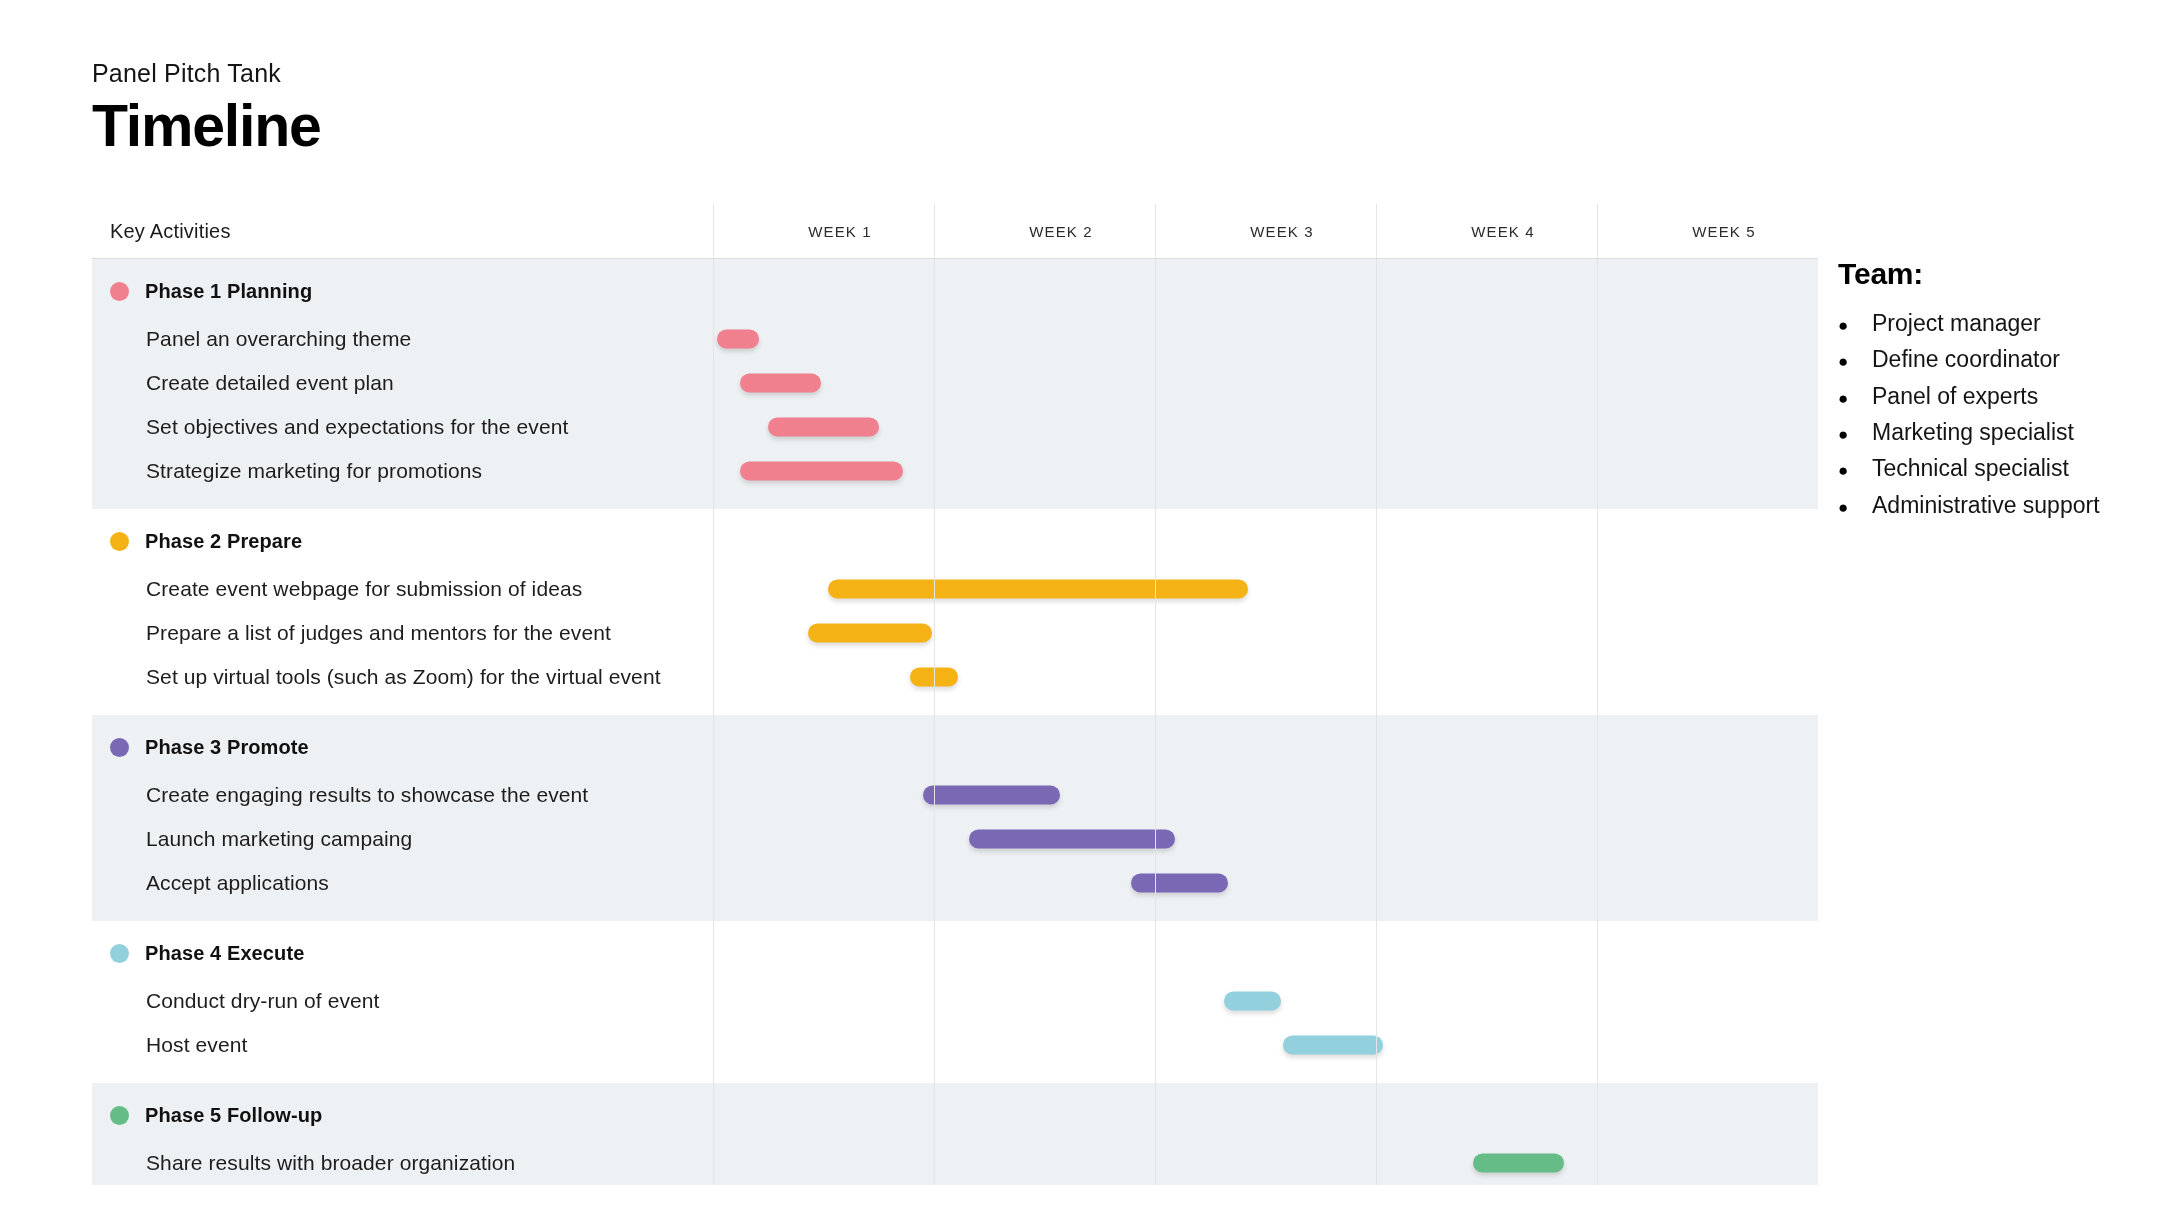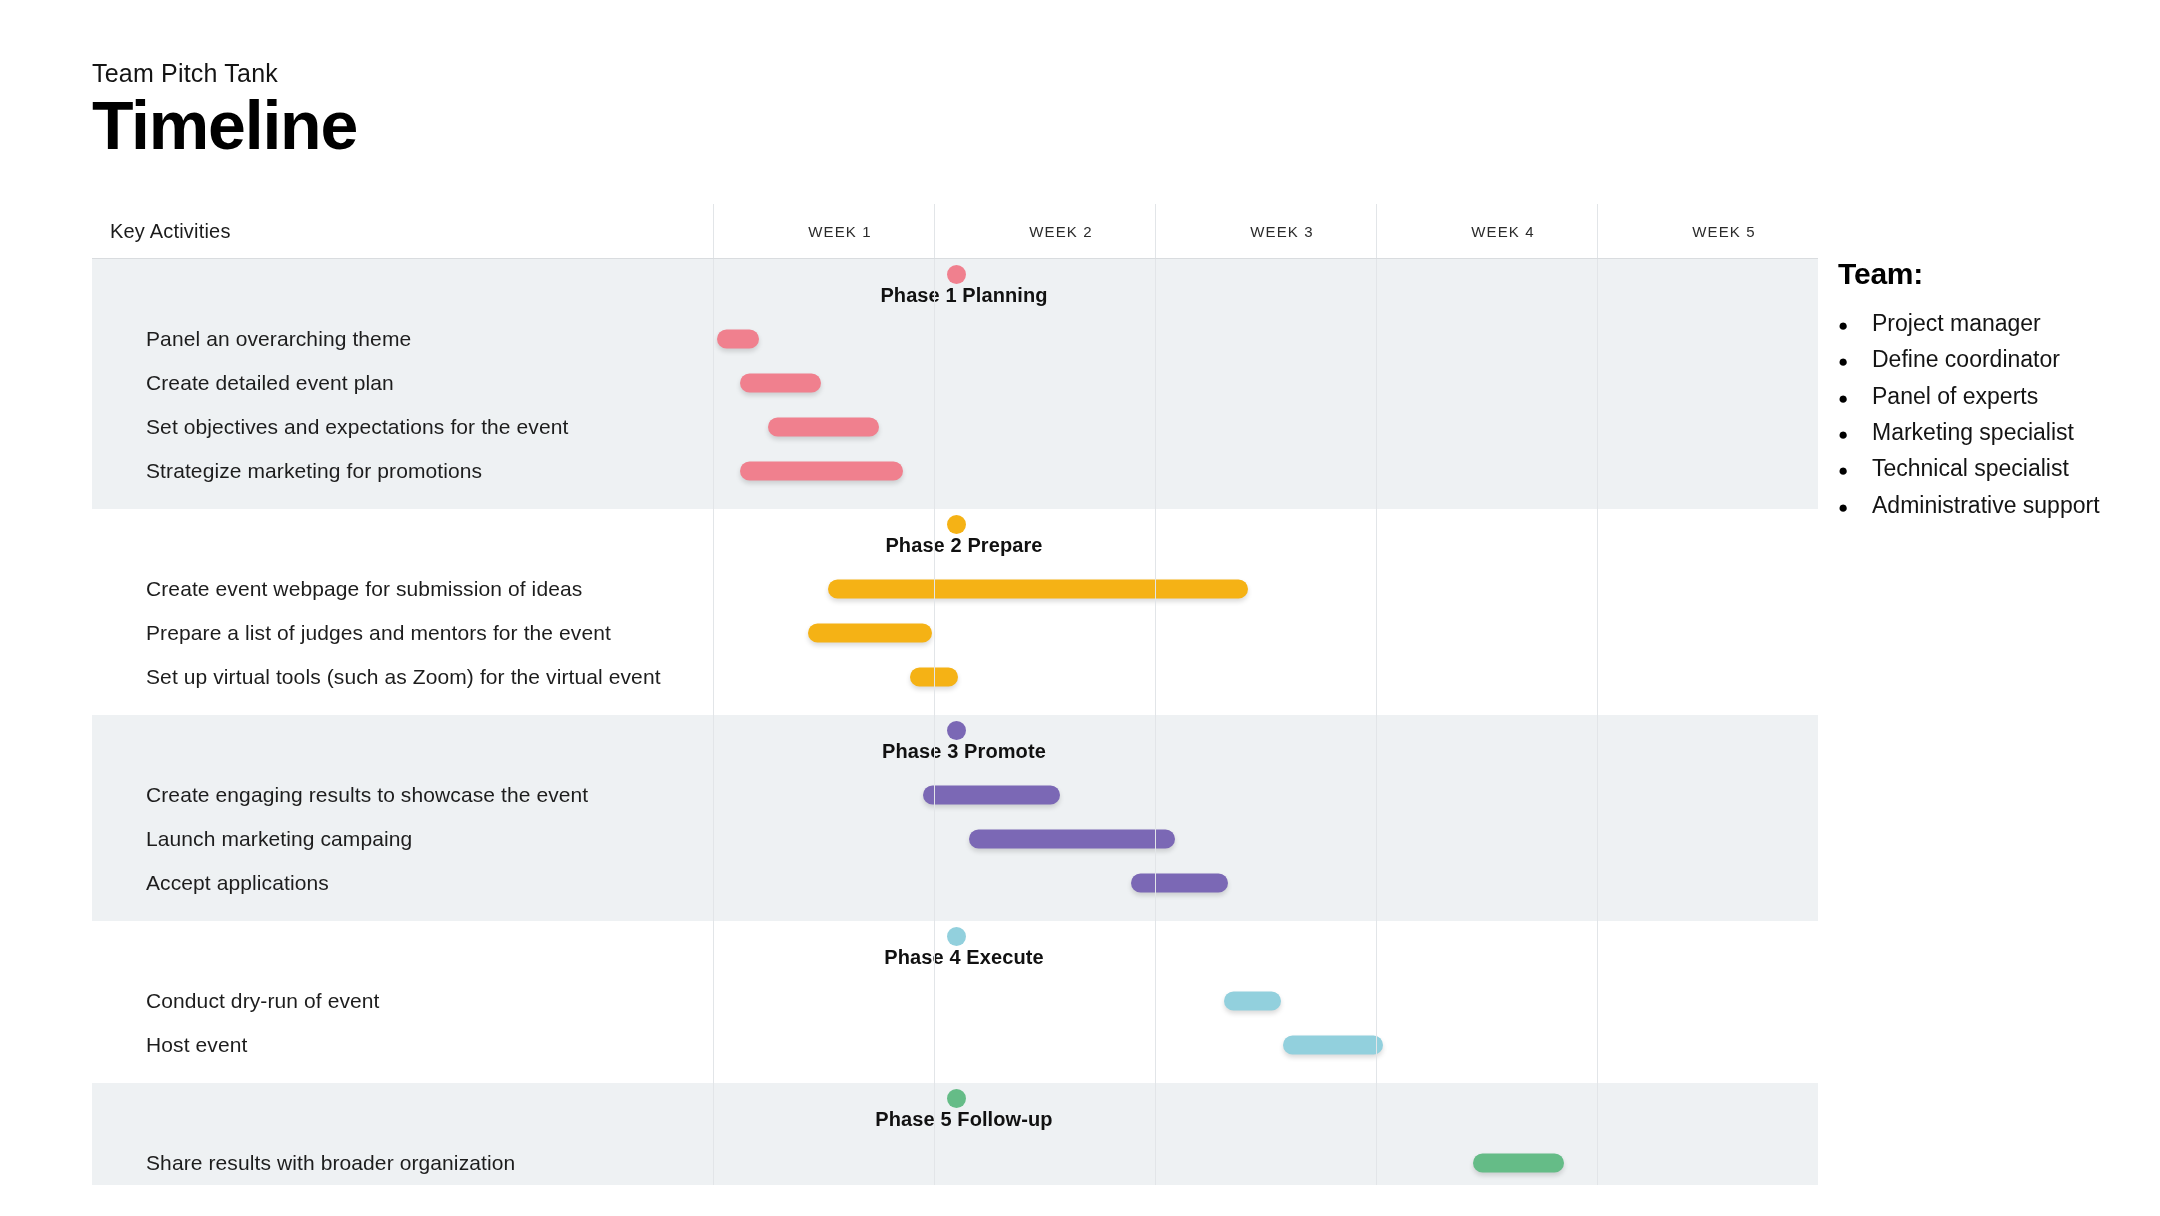--- a/index.html
+++ b/index.html
@@ -24,26 +24,26 @@
     top: 58px;
   }
   .eyebrow {
     font-size: 25px;
     font-weight: 400;
     color: #141414;
     letter-spacing: 0.2px;
     line-height: 1.2;
   }
   .main-title {
-    font-size: 68px;
+    font-size: 59px;
     font-weight: 700;
     color: #000000;
     letter-spacing: -1.2px;
     line-height: 1.05;
-    margin-top: 2px;
+    margin-top: 8px;
   }
 
   
   .gantt {
     position: absolute;
     left: 92px;
     top: 204px;
     width: 1726px;
   }
 
@@ -111,21 +111,20 @@
   .phase.shaded { background: #eef1f3; }
   .phase.plain  { background: #ffffff; }
 
   .phase-title-row {
     position: relative;
     height: 52px;
     display: flex;
     align-items: center;
     padding-left: 18px;
     box-sizing: border-box;
-    flex-direction: column;
   }
   .phase-dot {
     width: 19px;
     height: 19px;
     border-radius: 50%;
     flex: 0 0 19px;
     margin-right: 16px;
   }
   .phase-name {
     font-size: 20px;
@@ -203,21 +202,21 @@
     flex: 0 0 34px;
     font-size: 17px;
     line-height: 1.58;
     color: #000000;
   }
 </style>
 </head>
 <body>
 
 <div class="page-header">
-  <div class="eyebrow">Team Pitch Tank</div>
+  <div class="eyebrow">Panel Pitch Tank</div>
   <div class="main-title">Timeline</div>
 </div>
 
 <div class="gantt">
 
   <div class="gantt-head">
     <div class="head-label">Key Activities</div>
     <div class="head-weeks">
         <div class="head-week">WEEK 1</div>
         <div class="head-week">WEEK 2</div>

